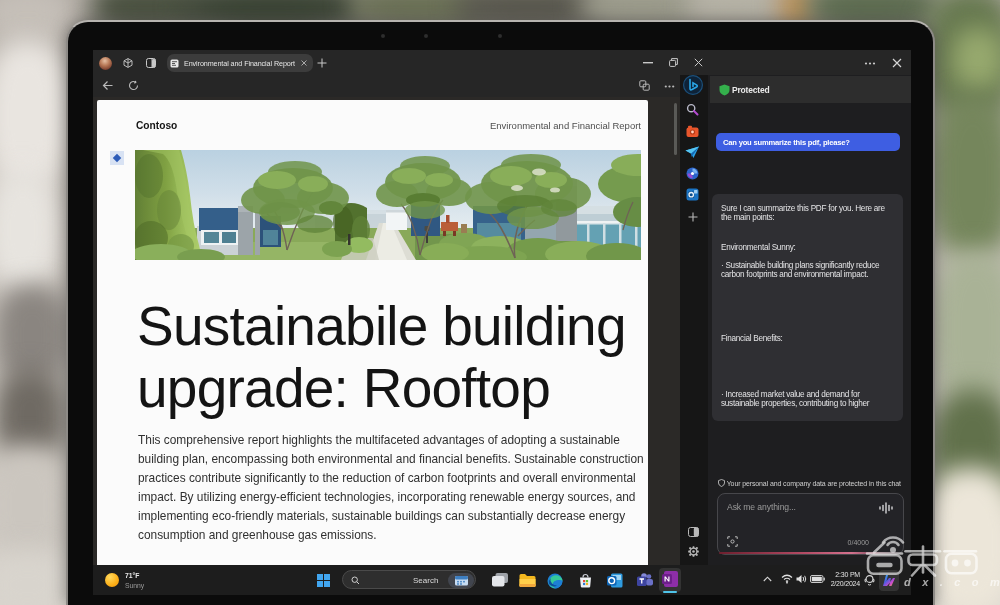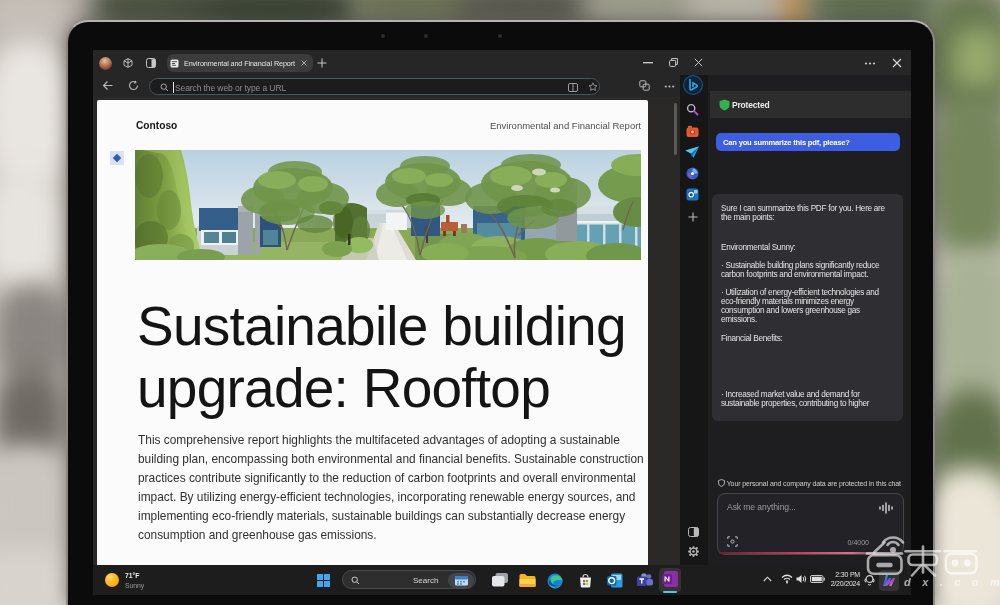--- a/index.html
+++ b/index.html
@@ -44,21 +44,21 @@
   #page { position:absolute; left:4px; top:3px; width:551px; height:550px; background:#fbfbfb; border-radius:2px 2px 0 0; }
   .contoso { position:absolute; left:39px; top:19.5px; font-size:10.2px; font-weight:700; color:#141414; letter-spacing:0px; }
   .rephead { position:absolute; right:7px; top:20px; font-size:9.5px; color:#4f4f4f; }
   .marker { position:absolute; left:13px; top:51px; width:14px; height:14px; background:#d8e2f3; }
   .marker:before { content:""; position:absolute; left:4px; top:4px; width:6px; height:6px; background:#2d5cb8; transform:rotate(45deg); }
   #photo { position:absolute; left:38px; top:50px; width:506px; height:110px; }
   #h1 { position:absolute; left:40px; top:195px; font-size:55px; color:#141414; letter-spacing:-0.75px; line-height:62px; font-weight:400; }
   #para { position:absolute; left:41px; top:331px; font-size:11.9px; color:#303030; line-height:19px; letter-spacing:0px; }
 
   
-  .protbar { position:absolute; left:2px; top:16px; width:201px; height:27px; background:#2d2d2d;padding-left:18px; }
+  .protbar { position:absolute; left:2px; top:1px; width:201px; height:27px; background:#2d2d2d;padding-left:18px; }
   .prottext { position:absolute; left:22px; top:9px; font-size:8.5px; font-weight:700; color:#e9e9e9; letter-spacing:-0.2px; }
   .bubble { position:absolute; left:8px; top:58px; width:184px; height:18px; background:#3e5ee2; border-radius:5px; }
   .bubbletext { position:absolute; left:7px; top:5px; font-size:7.6px; font-weight:700; color:#fff; letter-spacing:-0.2px; }
   .card { position:absolute; left:4px; top:119px; width:191px; height:227px; background:#2f2f33; border-radius:6px;
     font-size:8.2px; color:#e4e4e6; line-height:9.1px; letter-spacing:-0.28px; }
   .card p { position:absolute; left:9px; }
   .disc { position:absolute; left:10px; top:404px; width:190px; font-size:7px; color:#cfcfcf; letter-spacing:-0.12px; }
   .inputbox { position:absolute; left:9px; top:418px; width:187px; height:62px; background:#232327; border:1px solid #47474b; border-radius:8px; }
   .askme { position:absolute; left:9px; top:8px; font-size:8.6px; color:#9a9a9a; letter-spacing:-0.1px; }
   .counter { position:absolute; right:34px; bottom:8px; font-size:7px; color:#9a9a9a; }
@@ -153,35 +153,20 @@
           <path d="M1 1 L9 9 M9 1 L1 9" stroke="#d5d5d5" stroke-width="1.2"></path>
         </svg>
     </div>
     <div id="toolbar">
       <svg class="abs" style="left:9px;top:5px" width="12" height="11" viewBox="0 0 12 11">
           <path d="M10.5 5.5 L1.5 5.5 M5.5 1.5 L1.5 5.5 L5.5 9.5" stroke="#b9b9b9" stroke-width="1.2" fill="none"></path>
         </svg>
       <svg class="abs" style="left:35px;top:5px" width="11" height="11" viewBox="0 0 11 11">
           <path d="M9.5 5.5 A4 4 0 1 1 7.5 2.1 M7.5 0.8 L7.8 2.6 L6 3" stroke="#b9b9b9" stroke-width="1.1" fill="none"></path>
         </svg>
-      <div id="urlpill">
-        <svg class="abs" style="left:10px;top:4px" width="9" height="9" viewBox="0 0 9 9">
-            <circle cx="3.7" cy="3.7" r="2.7" stroke="#a9a9a9" stroke-width="1" fill="none"></circle>
-            <path d="M5.8 5.8 L8 8" stroke="#a9a9a9" stroke-width="1"></path>
-          </svg>
-        <div class="caret"></div>
-        <div class="urltext">Search the web or type a URL</div>
-        <svg class="abs" style="left:418px;top:4px" width="10" height="9" viewBox="0 0 10 9">
-            <rect x="0.5" y="0.5" width="9" height="8" rx="1.5" stroke="#a9a9a9" stroke-width="0.9" fill="none"></rect>
-            <path d="M5 0.5 L5 8.5" stroke="#a9a9a9" stroke-width="0.9"></path>
-          </svg>
-        <svg class="abs" style="left:438px;top:3.5px" width="10" height="10" viewBox="0 0 10 10">
-            <path d="M5 0.8 L6.2 3.4 L9 3.7 L6.9 5.6 L7.5 8.4 L5 7 L2.5 8.4 L3.1 5.6 L1 3.7 L3.8 3.4 Z" stroke="#a9a9a9" stroke-width="0.8" fill="none"></path>
-          </svg>
-      </div>
       <svg class="abs" style="left:546px;top:5px" width="11" height="11" viewBox="0 0 11 11">
           <rect x="0.8" y="0.8" width="6" height="6" rx="1" stroke="#b9b9b9" stroke-width="1" fill="none"></rect>
           <rect x="4.2" y="4.2" width="6" height="6" rx="1" stroke="#b9b9b9" stroke-width="1" fill="none"></rect>
         </svg>
       <svg class="abs" style="left:571px;top:9.5px" width="11" height="3" viewBox="0 0 11 3">
           <circle cx="1.8" cy="1.5" r="1.1" fill="#b9b9b9"></circle>
           <circle cx="5.5" cy="1.5" r="1.1" fill="#b9b9b9"></circle>
           <circle cx="9.2" cy="1.5" r="1.1" fill="#b9b9b9"></circle>
         </svg>
     </div>
@@ -424,21 +409,20 @@
           </svg>
         <div class="prottext">Protected</div>
       </div>
       <div class="bubble">
           <div class="bubbletext">Can you summarize this pdf, please?</div>
         </div>
       <div class="card">
         <p style="top:10px">Sure I can summarize this PDF for you. Here are<br>the main points:</p>
         <p style="top:49px">Environmental Sunny:</p>
         <p style="top:67px">· Sustainable building plans significantly reduce<br>carbon footprints and environmental impact.</p>
-        <p style="top:94px">· Utilization of energy-efficient technologies and<br>eco-friendly materials minimizes energy<br>consumption and lowers greenhouse gas<br>emissions.</p>
         <p style="top:140px">Financial Benefits:</p>
         <p style="top:196px">· Increased market value and demand for<br>sustainable properties, contributing to higher</p>
       </div>
       <div class="disc"><svg style="vertical-align:-1px" width="7" height="8" viewBox="0 0 7 8">
             <path d="M3.5 0.5 L6.5 1.6 L6.5 4 Q6.5 6.4 3.5 7.5 Q0.5 6.4 0.5 4 L0.5 1.6 Z" stroke="#cfcfcf" stroke-width="0.8" fill="none"></path>
           </svg> Your personal and company data are protected in this chat</div>
       <div class="inputbox">
         <div class="askme">Ask me anything...</div>
         <svg class="abs" style="right:10px;top:8px" width="14" height="12" viewBox="0 0 14 12">
             <g stroke="#e4e4e6" stroke-width="1.3" stroke-linecap="round">

